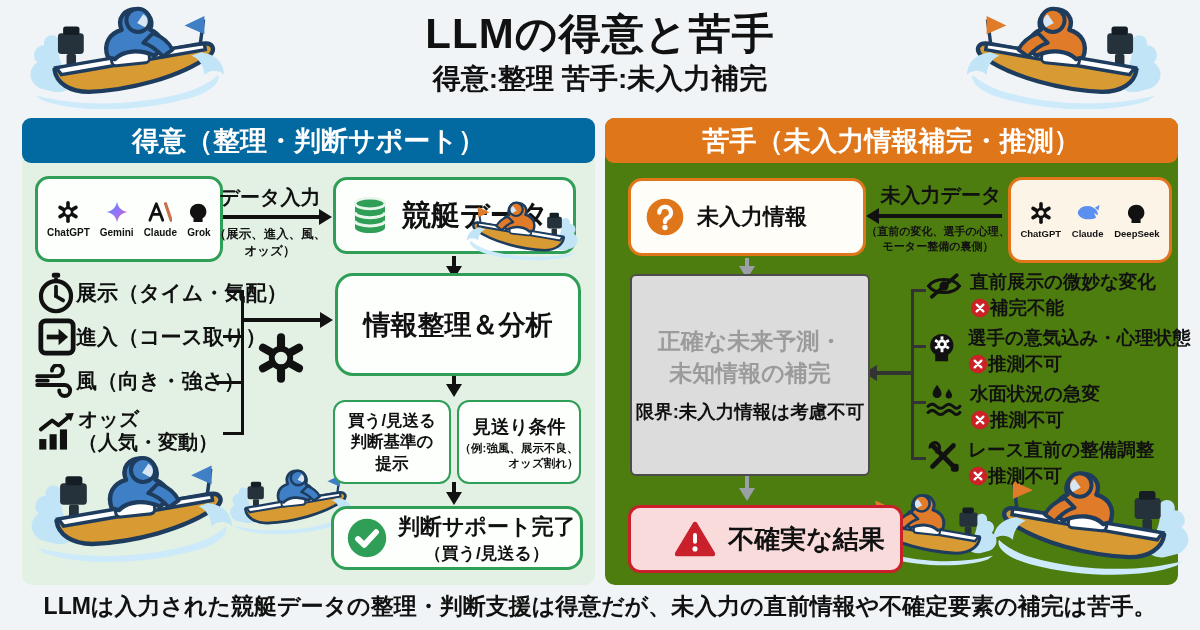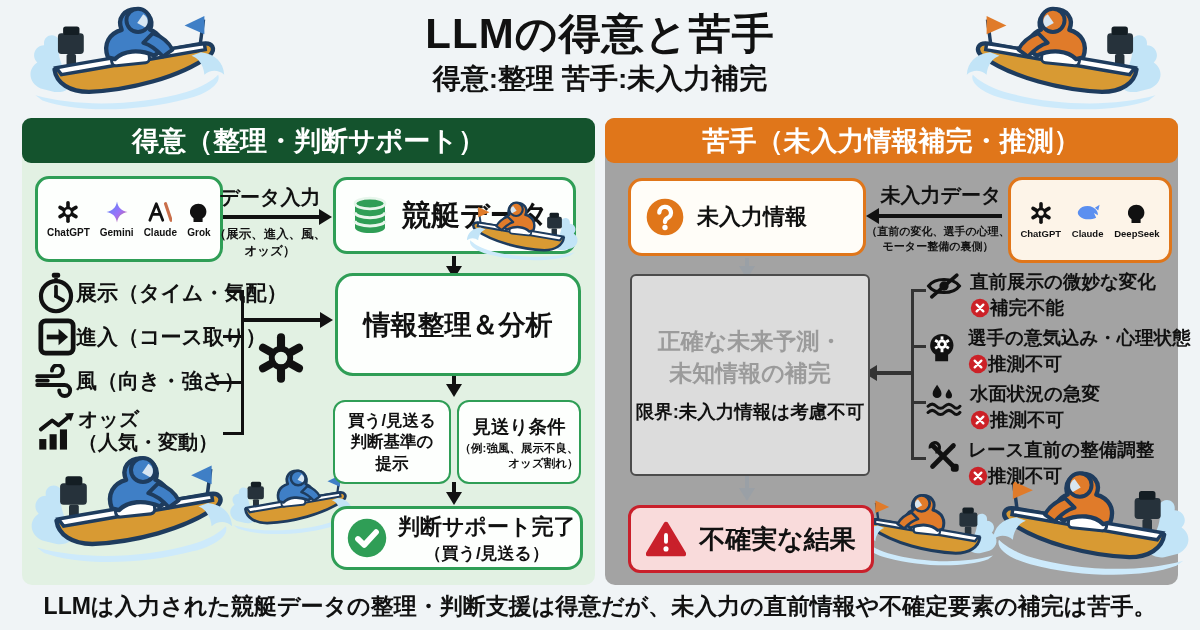--- a/index.html
+++ b/index.html
@@ -6,24 +6,24 @@
   .stage{position:relative;width:1200px;height:630px;overflow:hidden;background:#f0f4f6;
          font-family:"Liberation Sans","DejaVu Sans",sans-serif;color:#111;}
   .abs{position:absolute;}
   
   .title{position:absolute;left:0;right:0;top:6px;text-align:center;font-size:42px;font-weight:900;letter-spacing:1px;}
   .subtitle{position:absolute;left:0;right:0;top:60px;text-align:center;font-size:28px;font-weight:800;}
   .footer{position:absolute;left:0;right:0;top:591px;text-align:center;font-size:23px;font-weight:800;}
   
   .panel{position:absolute;top:118px;width:573px;height:467px;border-radius:10px;}
   #panelL{left:22px;background:#e2f1e3;}
-  #panelR{left:605px;background:#a3a3a3;}
+  #panelR{left:605px;background:#4d7c0f;}
   .phead{position:absolute;left:0;top:0;width:100%;height:45px;border-radius:9px;color:#fff;
          font-size:27px;font-weight:800;display:flex;align-items:center;justify-content:center;z-index:2;}
-  #panelL .phead{background:#14532d;}
+  #panelL .phead{background:#0369a1;}
   #panelR .phead{background:#e0761a;}
   
   .gbox{position:absolute;background:#fdfffd;border:3px solid #2f9e56;border-radius:14px;z-index:2;}
   .obox{position:absolute;background:#fffdf8;border:3px solid #e0761a;border-radius:14px;z-index:2;}
   .flexc{display:flex;align-items:center;justify-content:center;}
   .colc{display:flex;flex-direction:column;align-items:center;justify-content:center;}
   .pre{white-space:pre-line;}
   
   .ln{position:absolute;background:#111;z-index:1;}
   .ln.gray{background:#9aa0a6;}
@@ -398,21 +398,21 @@
   <div class="ln dark" style="left:911px;top:289px;width:15px;height:3px;"></div>
   <div class="ln dark" style="left:911px;top:345px;width:15px;height:3px;"></div>
   <div class="ln dark" style="left:911px;top:401px;width:15px;height:3px;"></div>
   <div class="ln dark" style="left:911px;top:457px;width:15px;height:3px;"></div>
   <div class="ln dark" style="left:876px;top:371px;width:38px;height:3.5px;"></div>
   <div class="ah ah-left dark" style="left:864px;top:365px;"></div>
 
   <div class="ln gray" style="left:745px;top:476px;width:3.5px;height:14px;"></div>
   <div class="ah ah-down gray" style="left:739px;top:488px;"></div>
 
-  <div class="abs flexc" style="left:628px;top:505px;width:240px;height:62px;background:#f9dbdb;border:3.5px solid #c9202b;border-radius:12px;z-index:2;gap:13px;font-size:26px;font-weight:800;">
+  <div class="abs flexc" style="left:628px;top:505px;width:240px;height:62px;background:#f9dbdb;border:3.5px solid #c9202b;border-radius:12px;z-index:2;gap:13px;font-size:26px;font-weight:800;padding-left:29px;">
     <svg width="40" height="36" viewBox="0 0 26 24">
       <path d="M13 2 L25 22 H1 Z" fill="#c9202b" stroke="#c9202b" stroke-width="3" stroke-linejoin="round"></path>
       <rect x="11.7" y="8" width="2.6" height="7.2" rx="1.3" fill="#fff"></rect>
       <circle cx="13" cy="18.6" r="1.7" fill="#fff"></circle>
     </svg>
     <span>不確実な結果</span>
   </div>
 
   <div class="footer">LLMは入力された競艇データの整理・判断支援は得意だが、未入力の直前情報や不確定要素の補完は苦手。</div>
 

